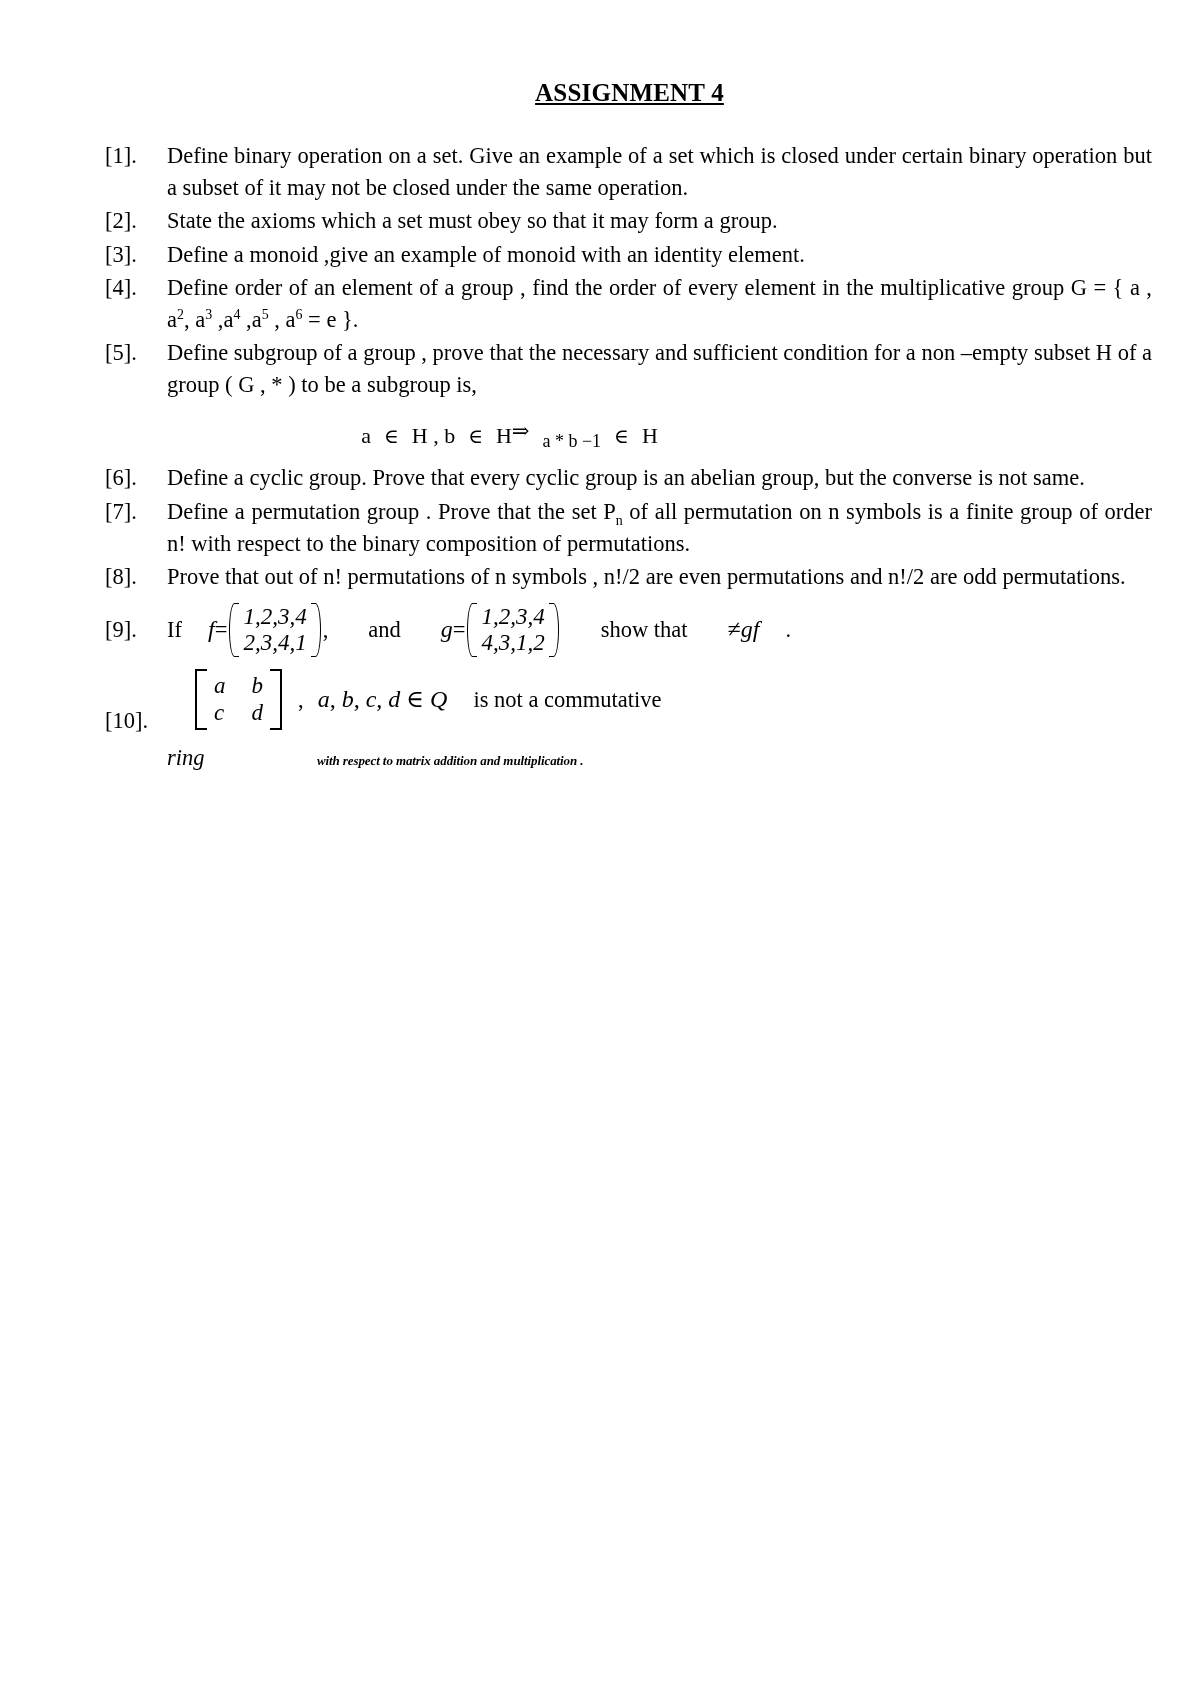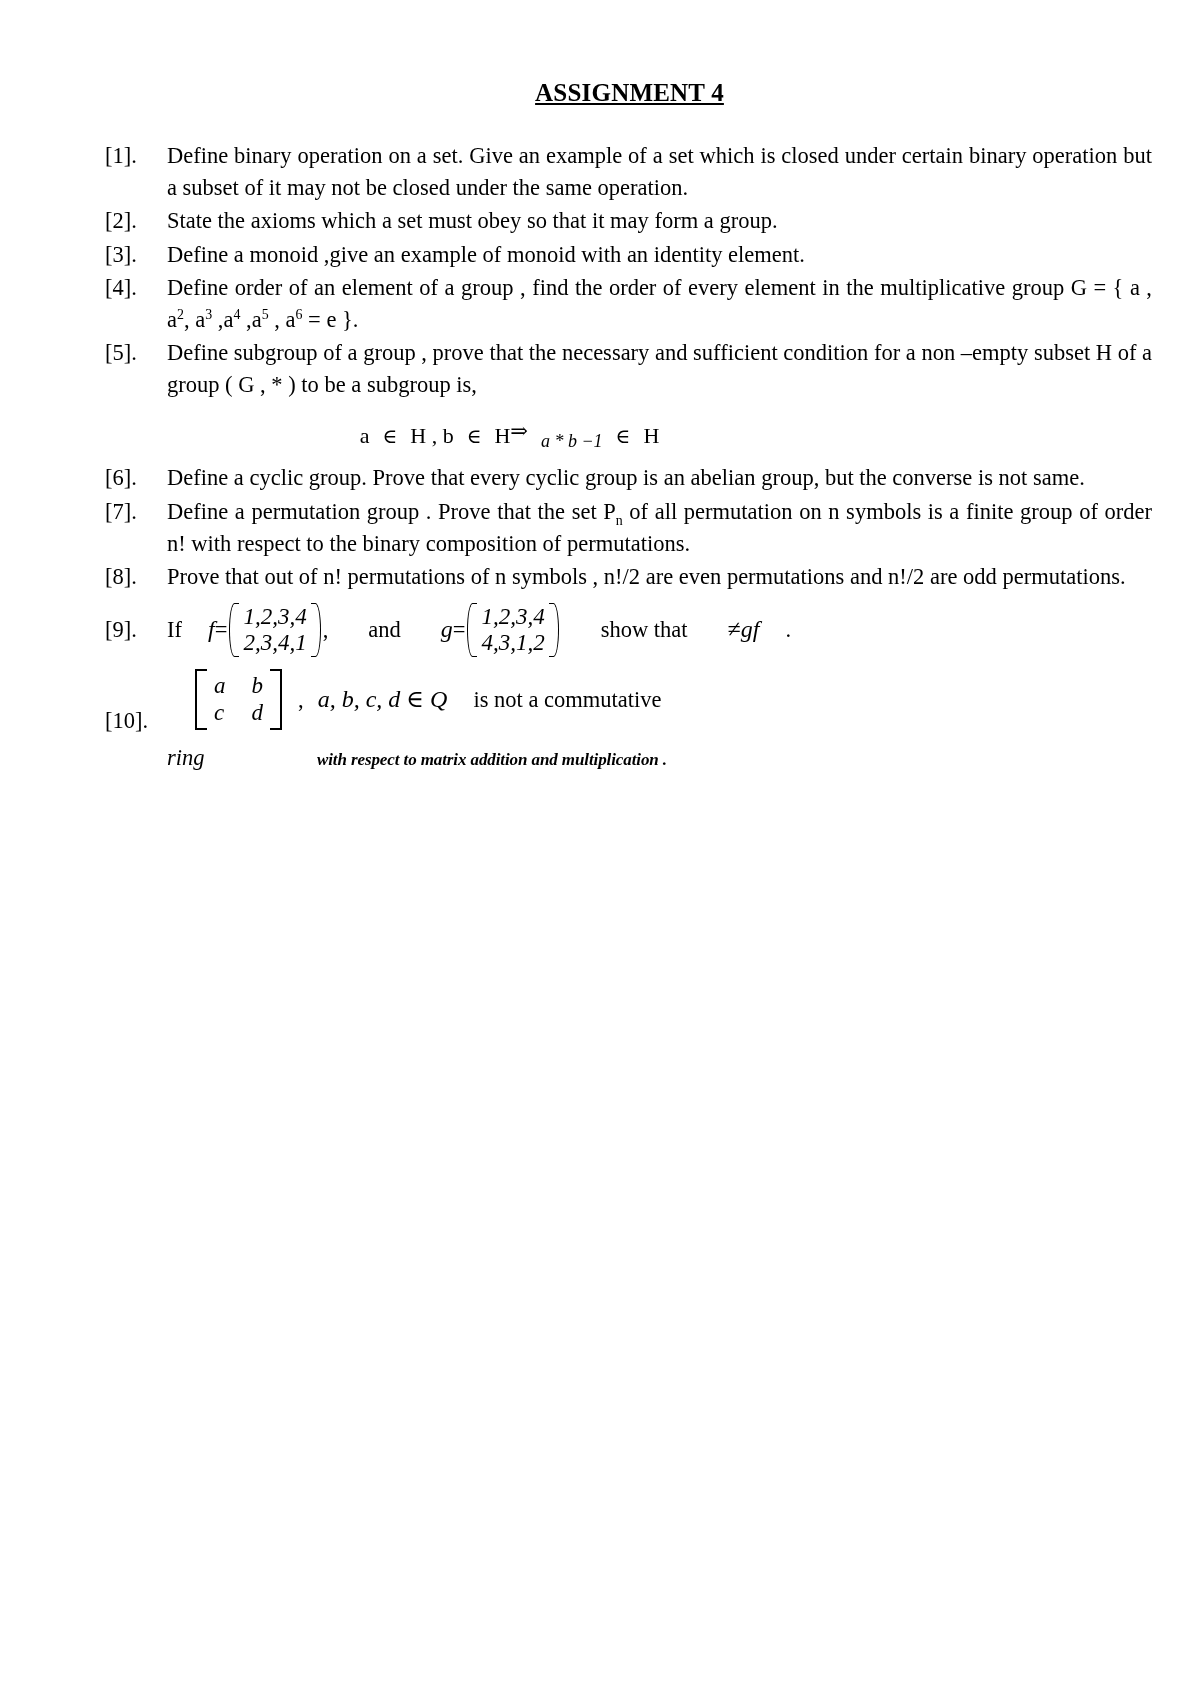--- a/index.html
+++ b/index.html
@@ -65,21 +65,20 @@
     font-size: 22px;
     margin: 18px 0 10px 0;
     padding-right: 240px;
     white-space: nowrap;
   }
   .eq-line .sym { font-size: 20px; }
   .eq-line .small-term {
     font-size: 18px;
     vertical-align: -4px;
     display: inline-block;
-    font-style: italic;
   }
   .eq-line .implies {
     font-size: 21px;
     vertical-align: 5px;
   }
   .sp { display: inline-block; width: 13px; }
 
   
   .mathline {
     display: flex;
@@ -136,21 +135,21 @@
     display: flex;
     gap: 26px;
     justify-content: space-between;
     padding: 1px 0;
   }
   .gap-sm { width: 14px; }
   .gap-md { width: 26px; }
   .gap-lg { width: 40px; }
 
   .tiny-note {
-    font-size: 17px;
+    font-size: 13px;
     font-weight: bold;
     font-style: italic;
     letter-spacing: -0.1px;
     white-space: nowrap;
   }
   .q10-tail {
     display: flex;
     align-items: baseline;
     margin-top: 12px;
   }

